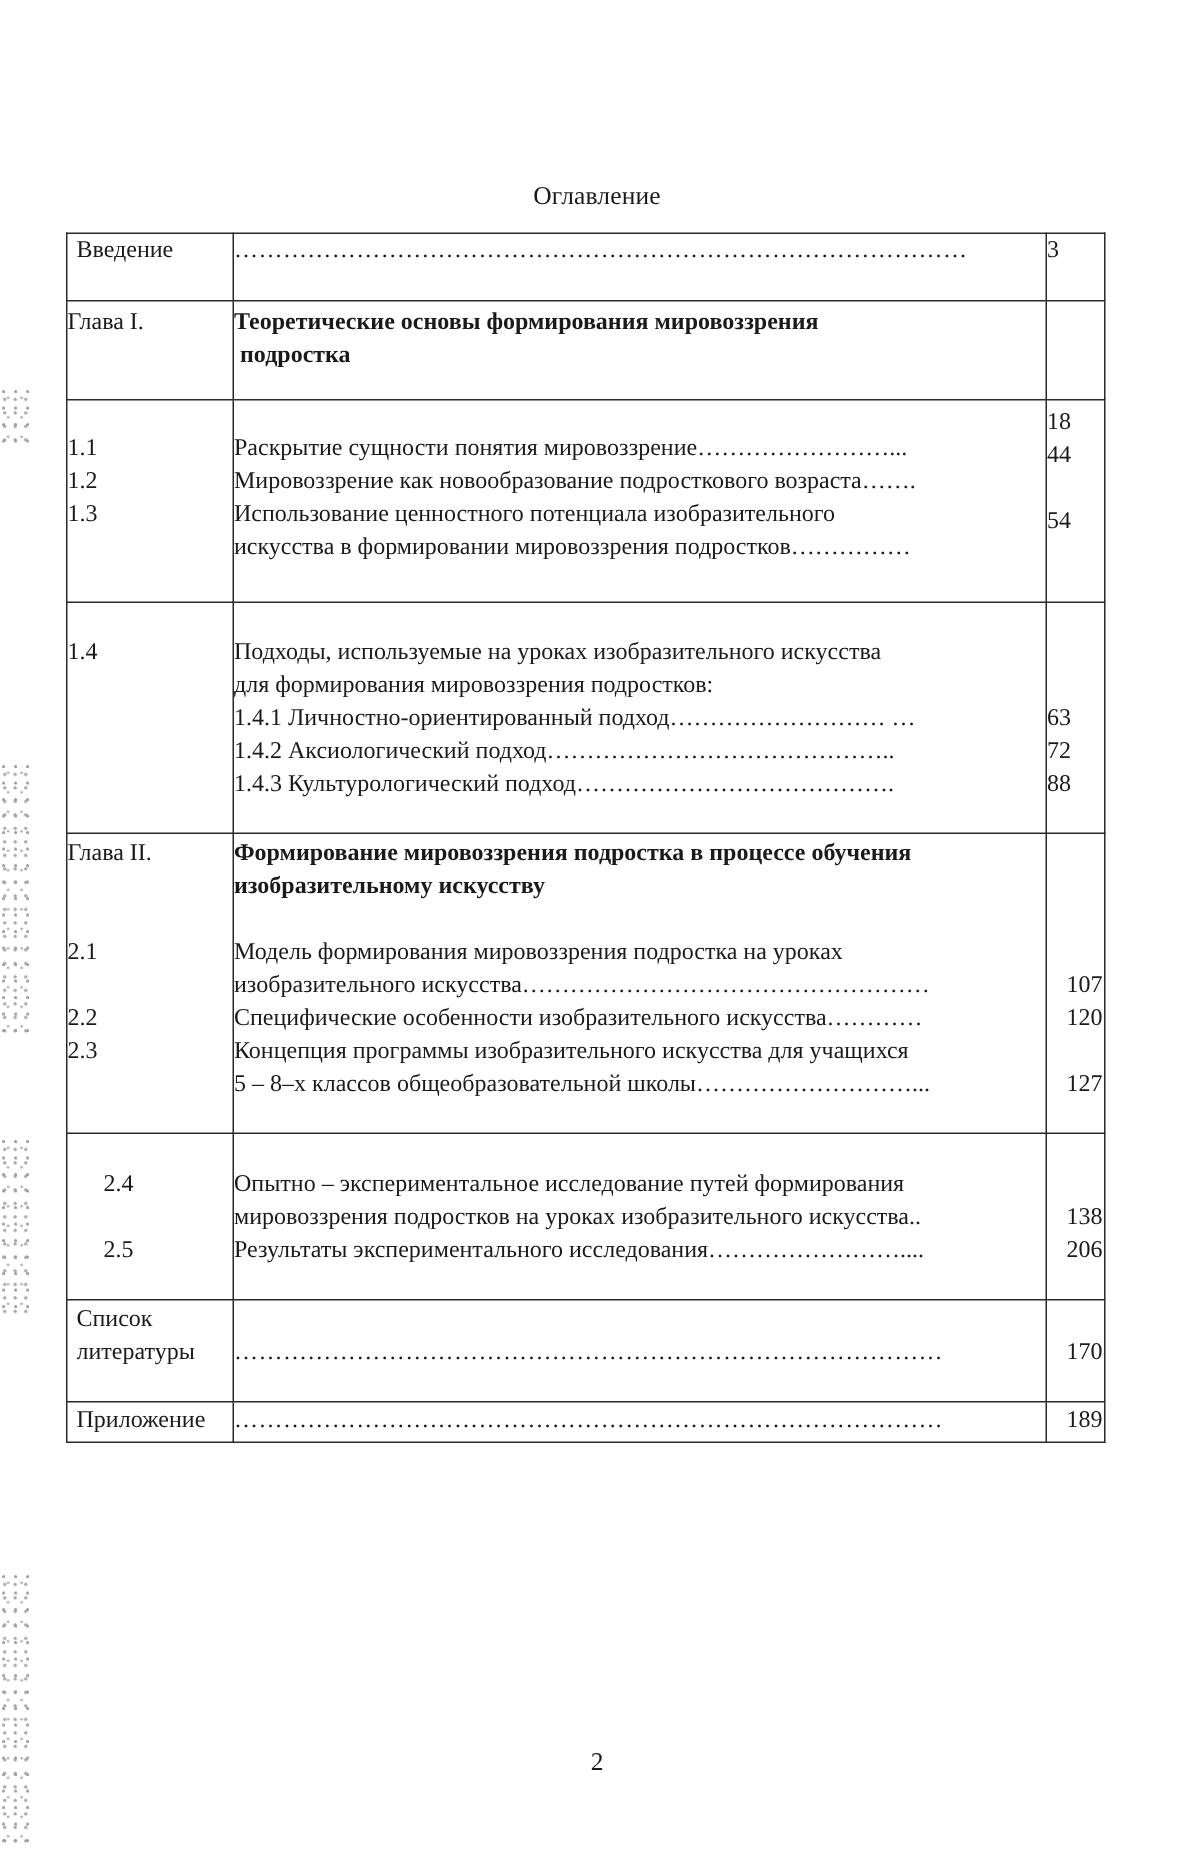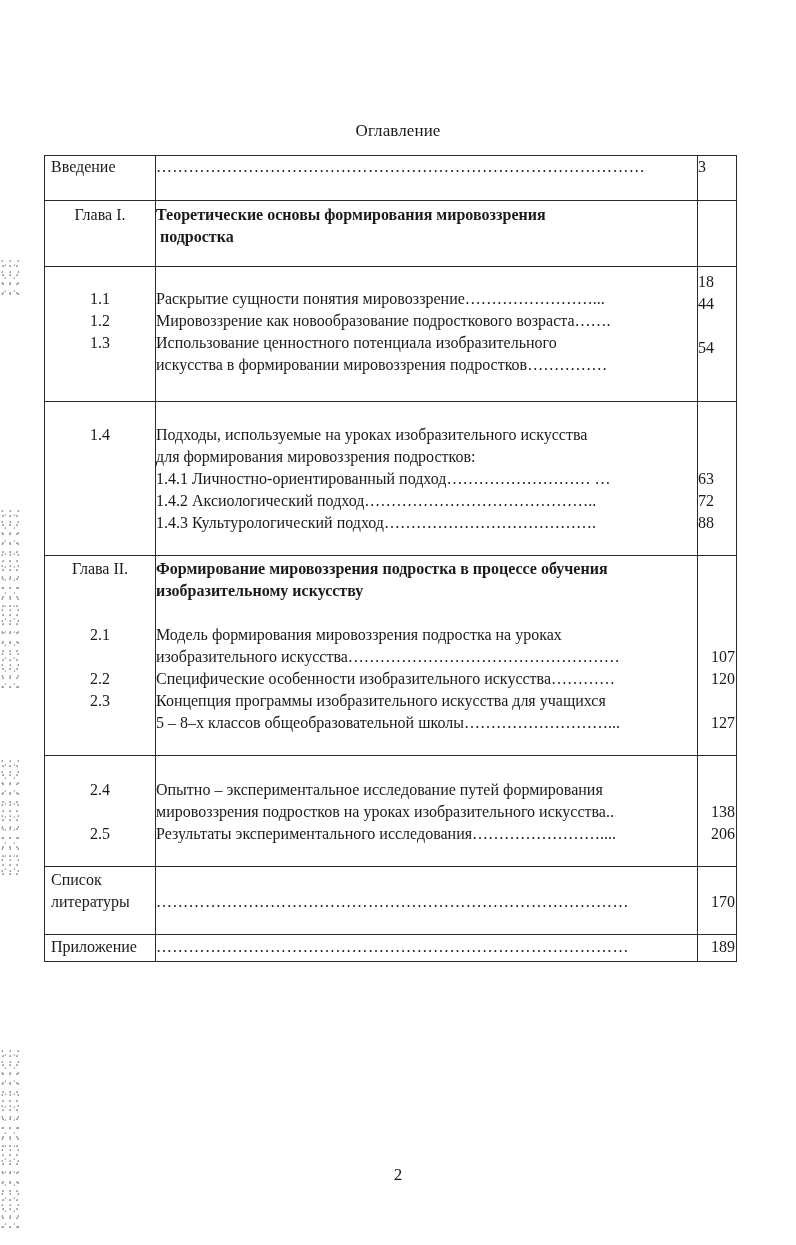--- a/index.html
+++ b/index.html
@@ -36,21 +36,21 @@
     }
     table.toc td {
       border: 1.3px solid #2a2a2a;
       vertical-align: top;
       padding: 0;
     }
     col.c-num { width: 111px; }
     col.c-title { width: 542px; }
     col.c-page { width: 39px; }
 
-    .num-cell { text-align: center; }
+    .num-cell { text-align: left; }
     .num-cell.left { text-align: left; padding-left: 6px; }
     .title-cell { padding-left: 7px; padding-right: 4px; }
     .page-cell { padding-left: 8px; padding-right: 2px; text-align: left; }
     .page-cell.right { text-align: right; padding-right: 1px; padding-left: 0; }
 
     .line { height: 22px; white-space: nowrap; overflow: hidden; }
     .bold { font-weight: bold; }
     .dots { letter-spacing: 0.3px; }
     .num-line { height: 22px; }
 
@@ -181,21 +181,21 @@
       <div class="line"></div>
       <div class="line"></div>
       <div class="line">107</div>
       <div class="line">120</div>
       <div class="line"></div>
       <div class="line">127</div>
     </td>
   </tr>
 
   <tr style="height:111px;">
-    <td class="num-cell" style="padding-top:23px;">
+    <td class="num-cell" style="padding-top:23px;padding-left:24px;">
       <div class="num-line">2.4</div>
       <div class="num-line"></div>
       <div class="num-line">2.5</div>
     </td>
     <td class="title-cell" style="padding-top:23px;">
       <div class="line">Опытно – экспериментальное исследование  путей формирования</div>
       <div class="line">мировоззрения  подростков  на уроках изобразительного искусства..</div>
       <div class="line">Результаты экспериментального исследования……………………....</div>
     </td>
     <td class="page-cell right" style="padding-top:23px;text-align:right;">

